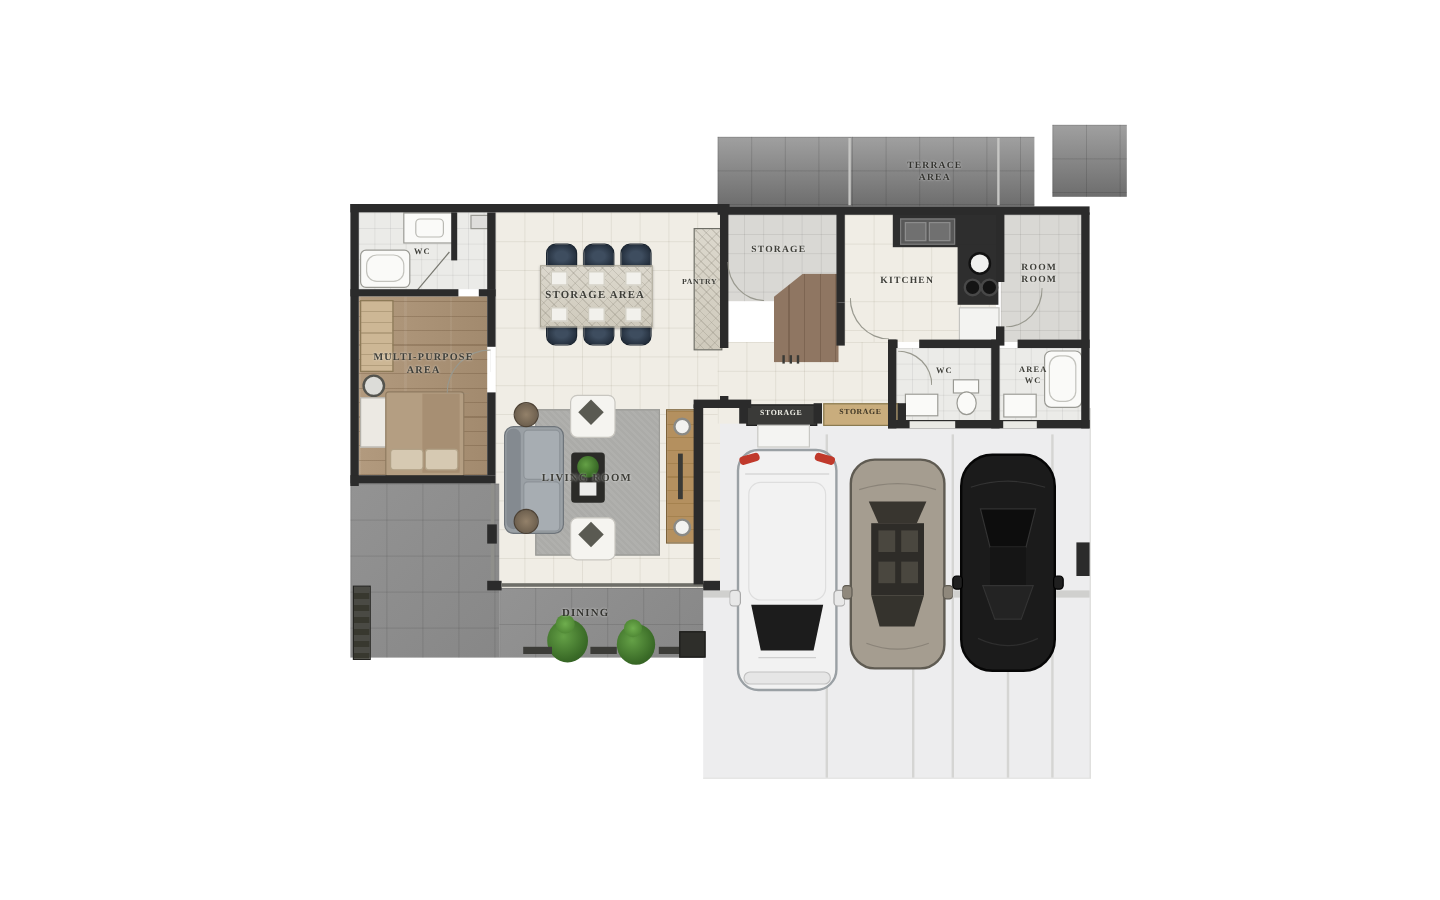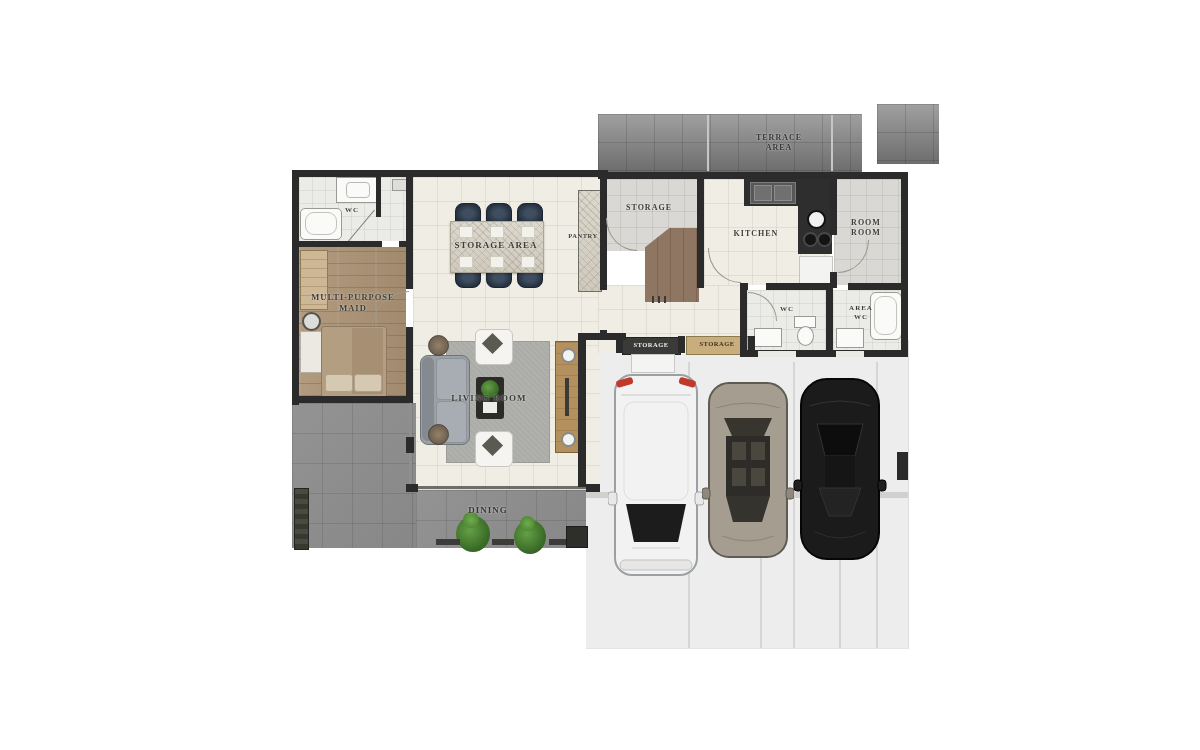--- a/index.html
+++ b/index.html
@@ -209,21 +209,21 @@
   <div class="arc" style="left:838px;top:240px;width:30px;height:32px;border-width:0 1px 1px 0;border-radius:0 0 100% 0;"></div>
   <div class="arc" style="left:748px;top:292px;width:28px;height:28px;border-width:1px 1px 0 0;border-radius:0 100% 0 0;"></div>
   <div class="arc" style="left:372px;top:291px;width:36px;height:36px;border-width:1px 0 0 1px;border-radius:100% 0 0 0;"></div>
 
   <div class="label" style="left:750px;top:133px;width:58px;font-size:8px;color:#33332f;">TERRACE AREA</div>
   <div class="label" style="left:618px;top:203px;width:62px;font-size:8px;">STORAGE</div>
   <div class="label" style="left:724px;top:229px;width:64px;font-size:8px;">KITCHEN</div>
   <div class="label" style="left:846px;top:218px;width:40px;font-size:8px;">ROOM ROOM</div>
   <div class="label" style="left:564px;top:232px;width:38px;font-size:6.5px;letter-spacing:0.5px;">PANTRY</div>
   <div class="label" style="left:338px;top:206px;width:28px;font-size:7px;">WC</div>
-  <div class="label" style="left:306px;top:292px;width:94px;font-size:8.5px;">MULTI-PURPOSE MAID</div>
+  <div class="label" style="left:306px;top:292px;width:94px;font-size:8.5px;">MULTI-PURPOSE AREA</div>
   <div class="label" style="left:452px;top:240px;width:88px;font-size:9px;">STORAGE AREA</div>
   <div class="label" style="left:450px;top:393px;width:78px;font-size:9px;">LIVING ROOM</div>
   <div class="label" style="left:624px;top:341px;width:54px;font-size:6.5px;letter-spacing:0.5px;color:#eeeee6;text-shadow:none;">STORAGE</div>
   <div class="label" style="left:688px;top:340px;width:58px;font-size:6.5px;letter-spacing:0.5px;color:#3b3222;text-shadow:none;">STORAGE</div>
   <div class="label" style="left:774px;top:305px;width:26px;font-size:7px;">WC</div>
   <div class="label" style="left:844px;top:304px;width:34px;font-size:7px;">AREA WC</div>
   <div class="label" style="left:454px;top:505px;width:68px;font-size:9px;color:#33332f;">DINING</div>
 
   <svg class="a" style="left:608px;top:372px;" width="96" height="206" viewBox="0 0 96 206">
     <rect x="7" y="3" width="82" height="200" rx="17" fill="#f2f2f2" stroke="#9aa0a4" stroke-width="2"></rect>

